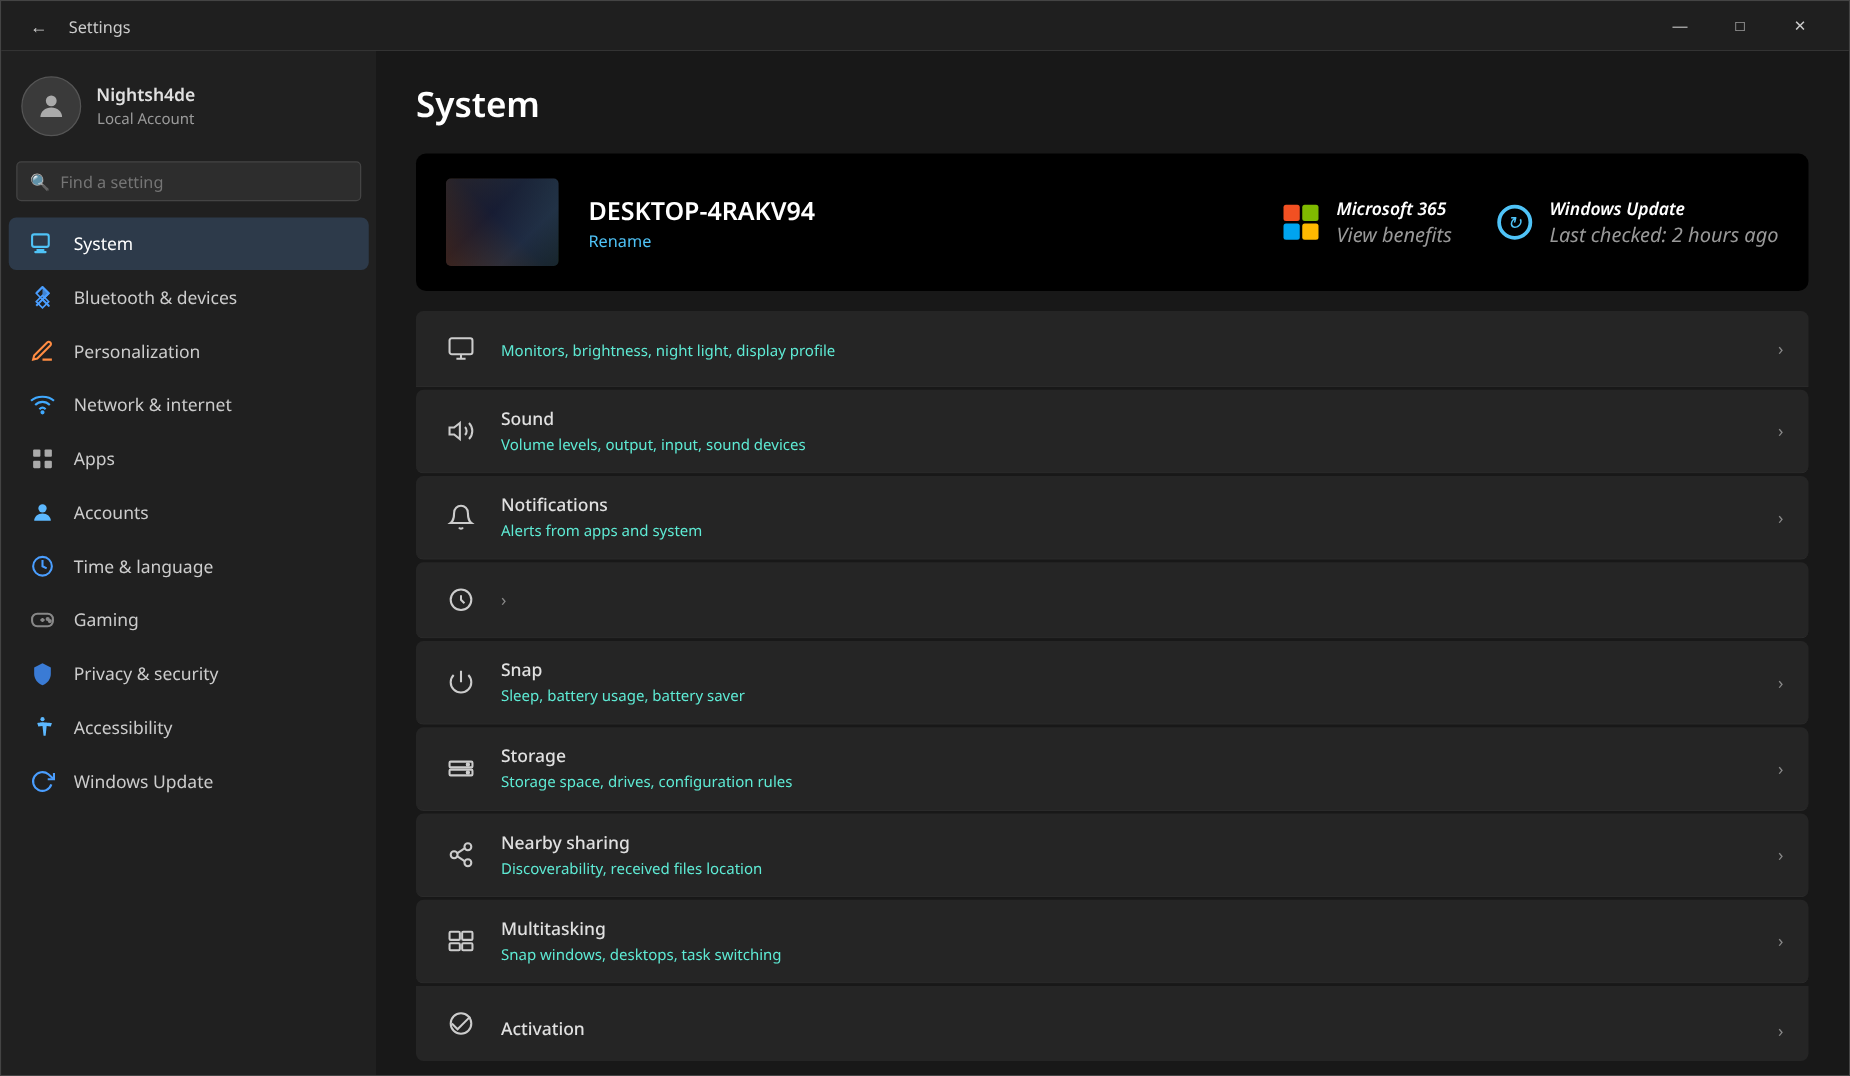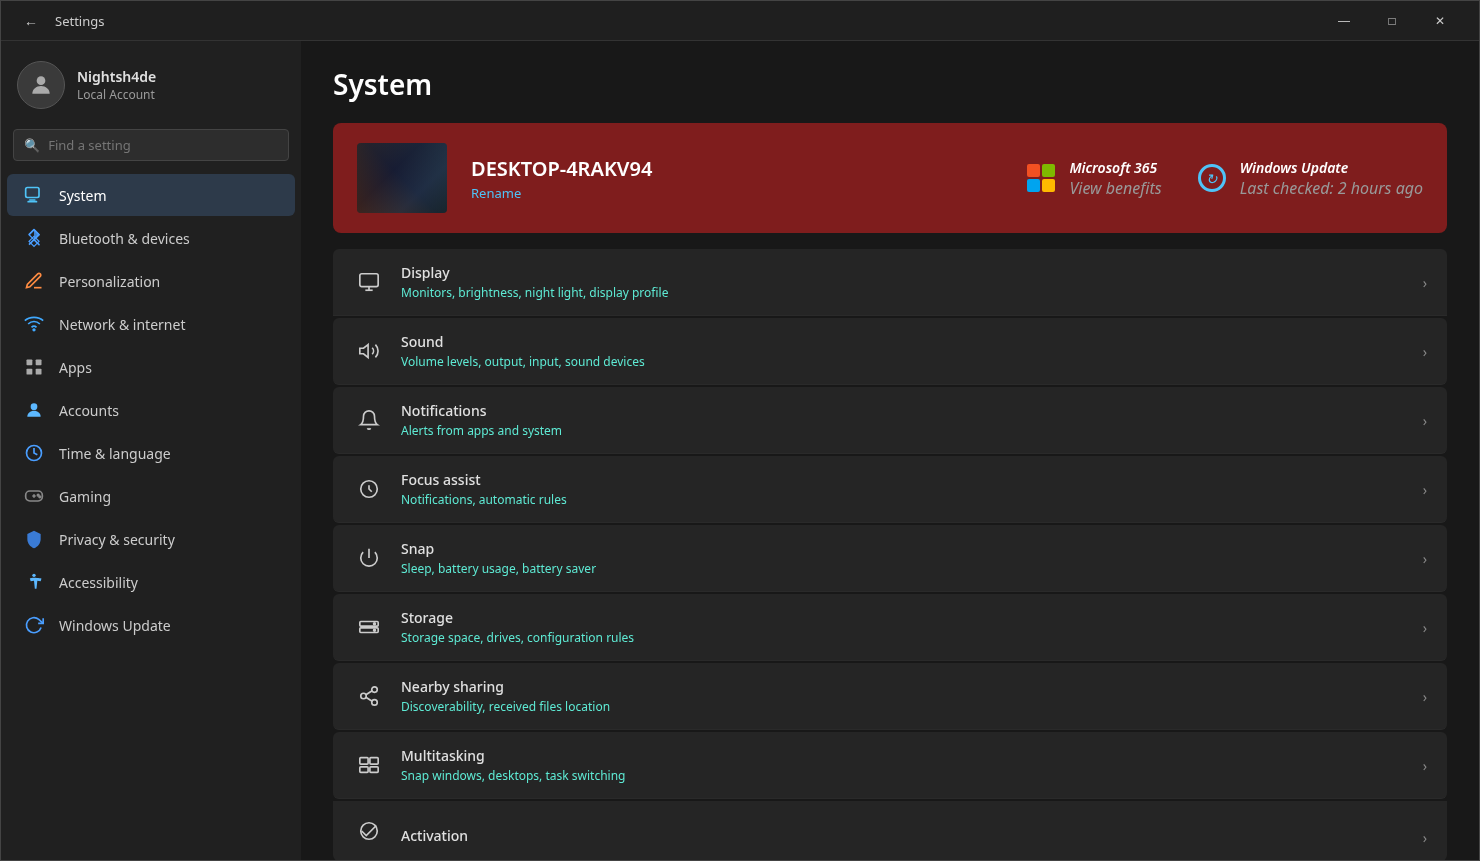--- a/index.html
+++ b/index.html
@@ -101,21 +101,21 @@
       border-radius: 50%;
       background: #3a3a3a;
       display: flex;
       align-items: center;
       justify-content: center;
       font-size: 22px;
       color: #aaa;
       flex-shrink: 0;
       border: 1px solid #555;
     }
-    .user-info { display: flex; flex-direction: column; }
+    .user-info { display: flex; flex-direction: column; text-align: center; }
     .user-name { font-size: 14px; font-weight: 600; color: #e0e0e0; }
     .user-type { font-size: 12px; color: #9a9a9a; }
 
     .search-box {
       margin: 4px 12px 12px 12px;
       display: flex;
       align-items: center;
       background: #2d2d2d;
       border: 1px solid #444;
       border-radius: 4px;
@@ -176,21 +176,21 @@
 
     .page-title {
       font-size: 28px;
       font-weight: 600;
       color: #fff;
       margin-bottom: 20px;
     }
 
     
     .system-info-card {
-      background: #7f1d1d;
+      background: #000000;
       border-radius: 8px;
       padding: 20px 24px;
       display: flex;
       align-items: center;
       gap: 24px;
       margin-bottom: 16px;
     }
     .system-thumbnail {
       width: 90px;
       height: 70px;
@@ -497,21 +497,20 @@
 
         <div class="setting-item">
           <div class="setting-icon">
             <svg width="22" height="22" viewBox="0 0 24 24" fill="none" stroke="currentColor" stroke-width="1.8">
               <rect x="2" y="3" width="20" height="14" rx="2"></rect>
               <line x1="8" y1="21" x2="16" y2="21"></line>
               <line x1="12" y1="17" x2="12" y2="21"></line>
             </svg>
           </div>
           <div class="setting-text">
-            <div class="setting-label">Display</div>
             <div class="setting-desc">Monitors, brightness, night light, display profile</div>
           </div>
           <span class="chevron">›</span>
         </div>
 
         <div class="setting-item">
           <div class="setting-icon">
             <svg width="22" height="22" viewBox="0 0 24 24" fill="none" stroke="currentColor" stroke-width="1.8">
               <polygon points="11,5 6,9 2,9 2,15 6,15 11,19"></polygon>
               <path d="M15.5 8.5a5 5 0 010 7"></path>
@@ -538,24 +537,20 @@
           </div>
           <span class="chevron">›</span>
         </div>
 
         <div class="setting-item">
           <div class="setting-icon">
             <svg width="22" height="22" viewBox="0 0 24 24" fill="none" stroke="currentColor" stroke-width="1.8">
               <circle cx="12" cy="12" r="9"></circle>
               <path d="M12 8v4l3 3"></path>
             </svg>
-          </div>
-          <div class="setting-text">
-            <div class="setting-label">Focus assist</div>
-            <div class="setting-desc">Notifications, automatic rules</div>
           </div>
           <span class="chevron">›</span>
         </div>
 
         <div class="setting-item">
           <div class="setting-icon">
             <svg width="22" height="22" viewBox="0 0 24 24" fill="none" stroke="currentColor" stroke-width="1.8">
               <path d="M18.4 5.6a9 9 0 11-12.8 0"></path>
               <line x1="12" y1="2" x2="12" y2="12"></line>
             </svg>

